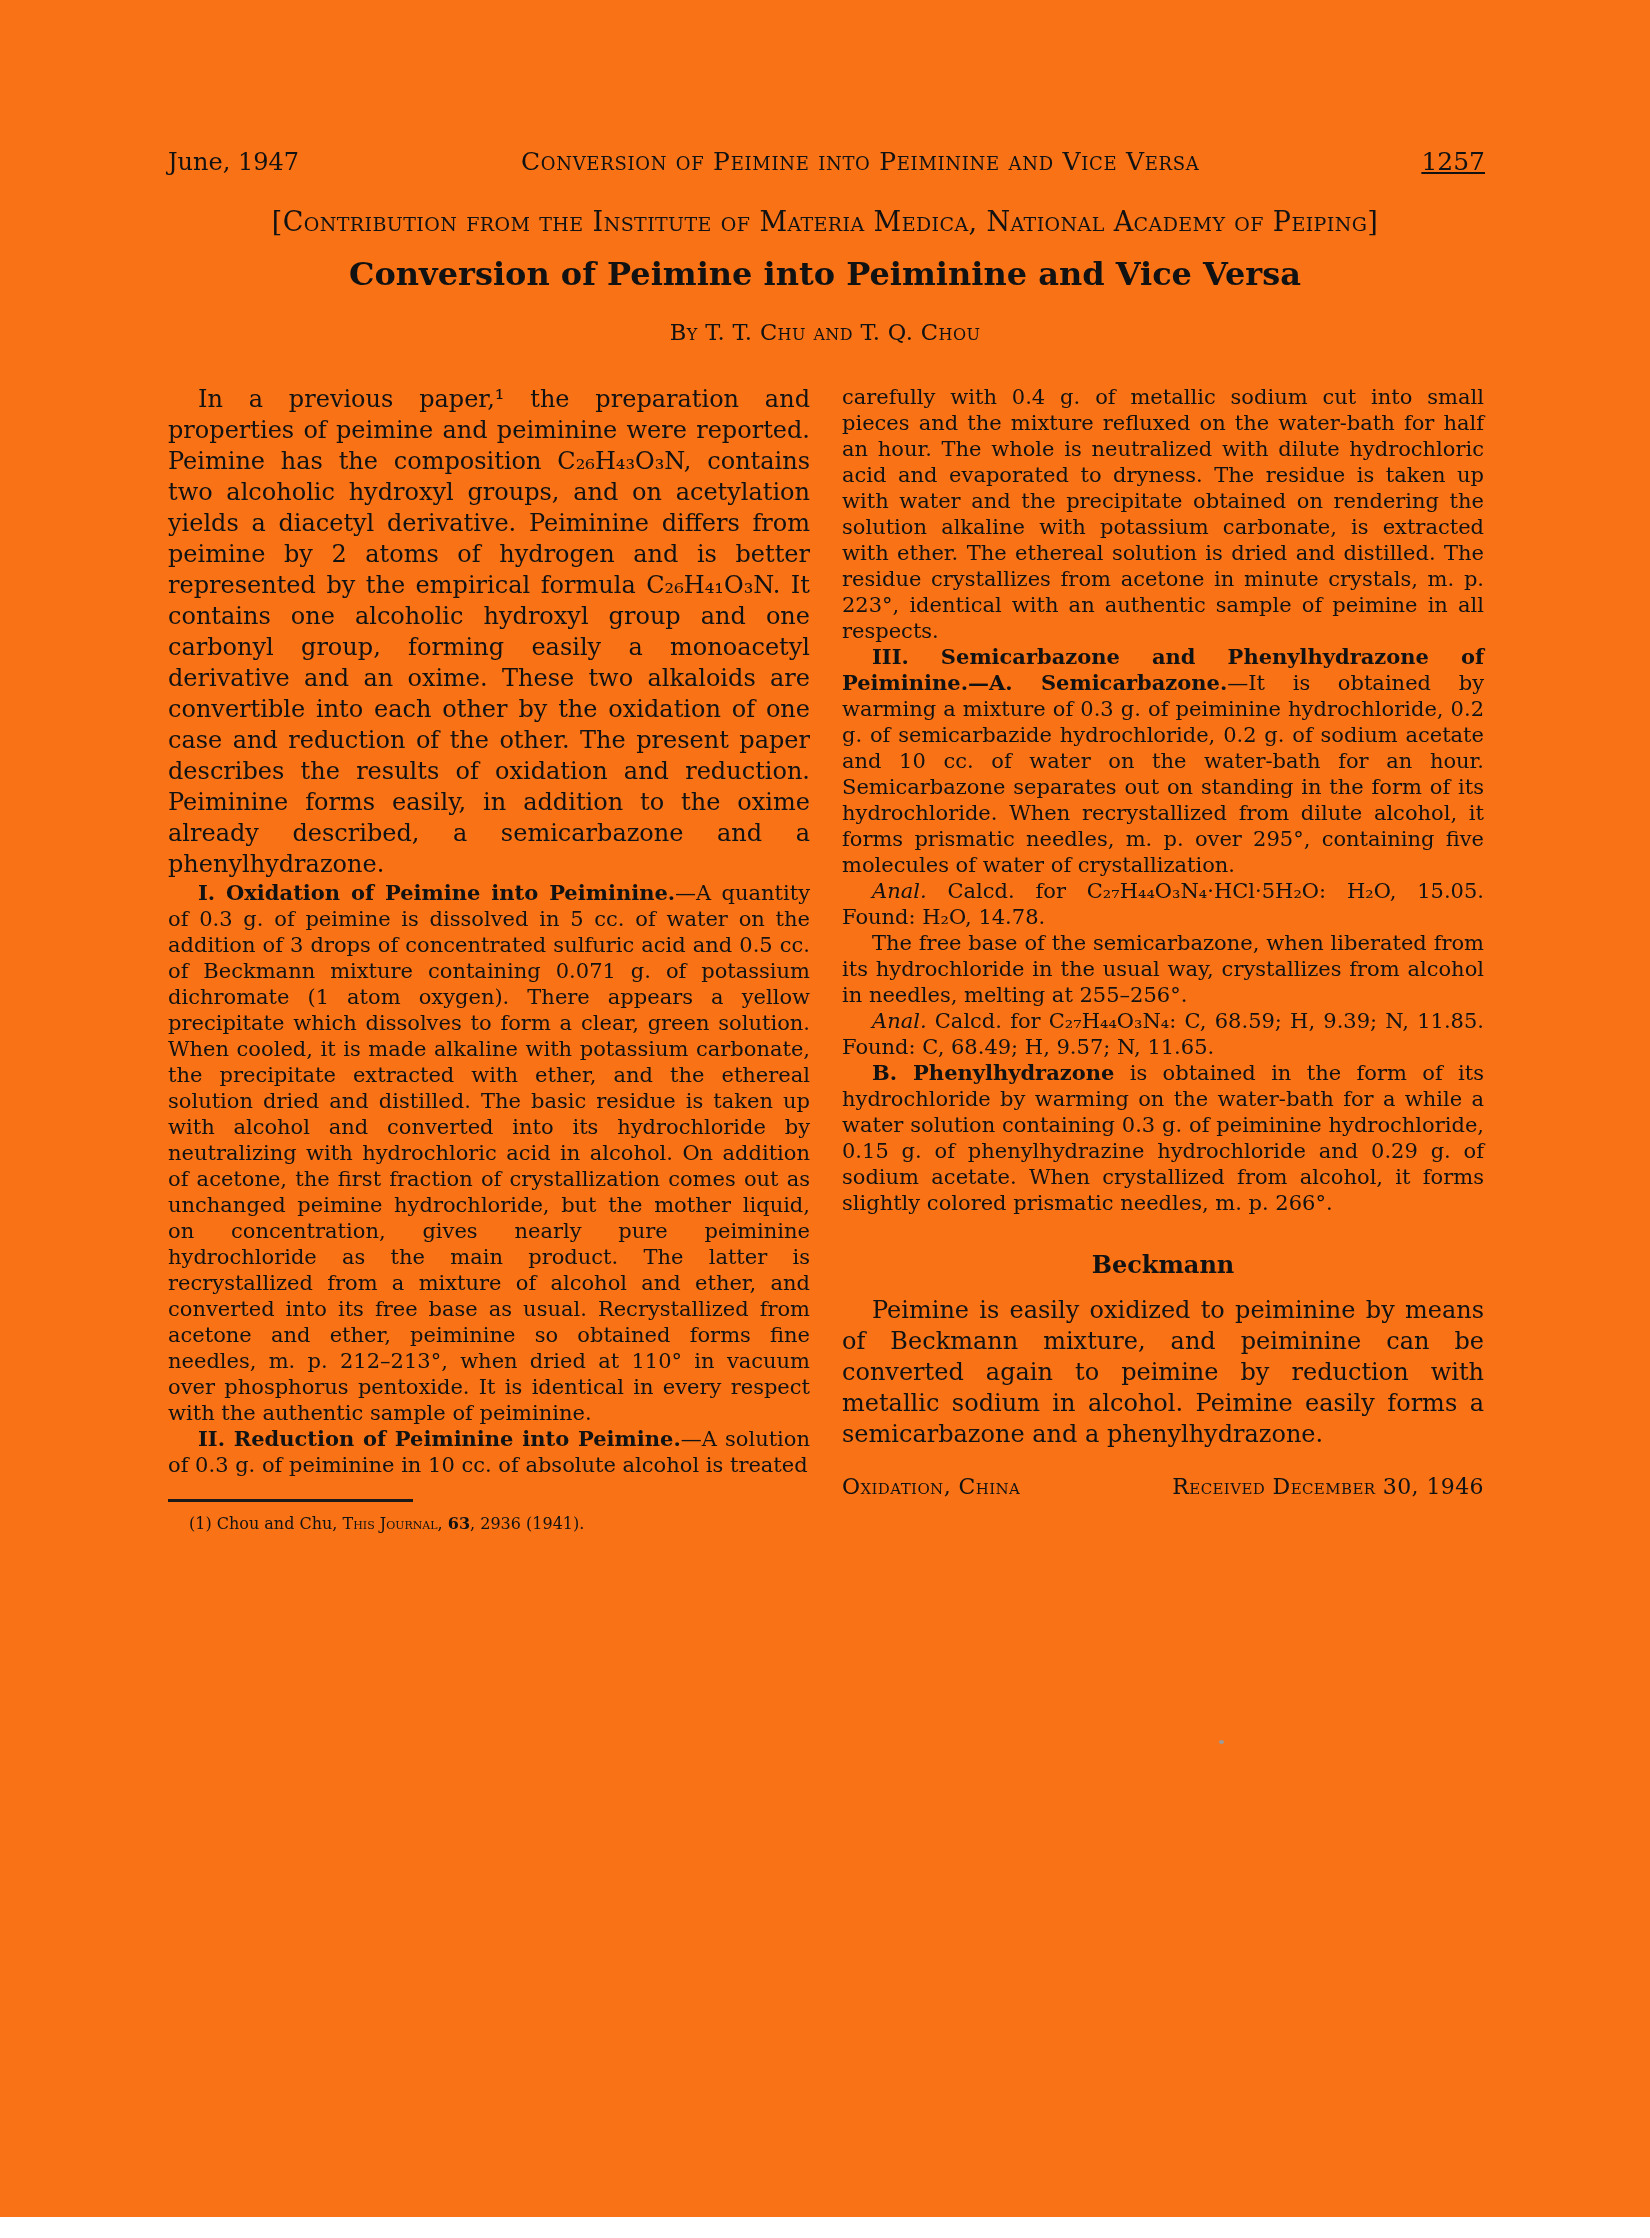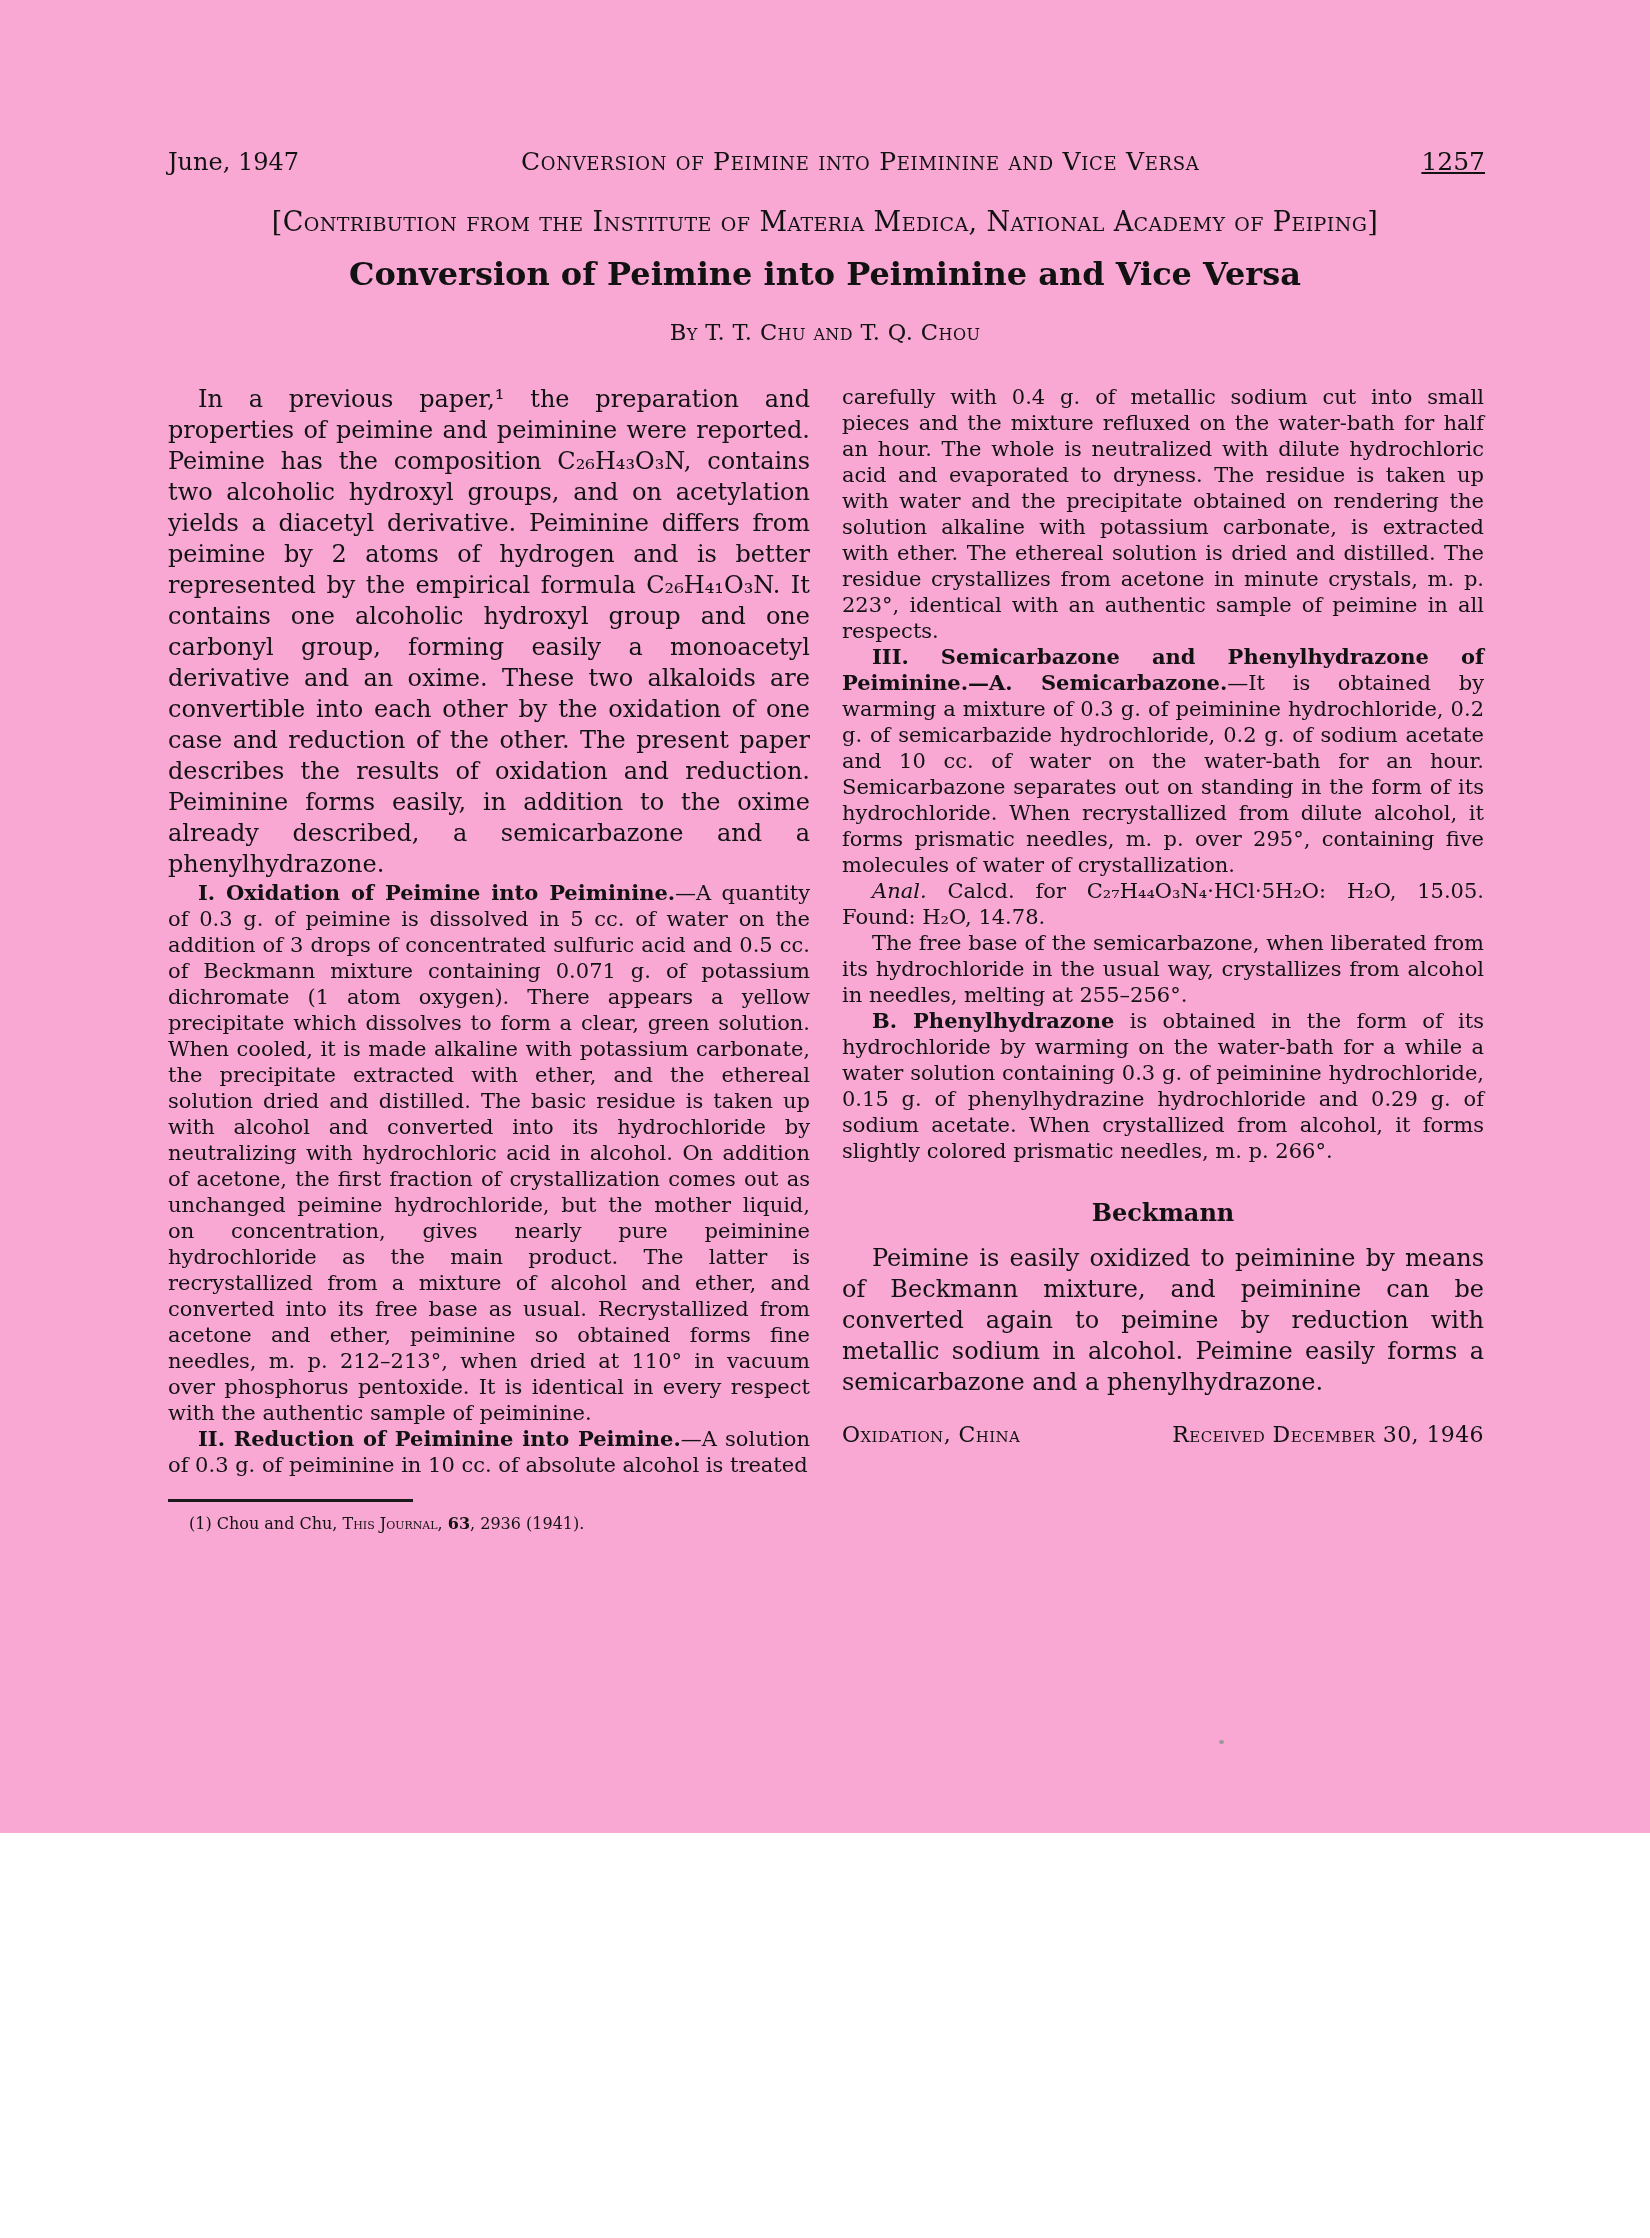--- a/index.html
+++ b/index.html
@@ -12,22 +12,22 @@
     width: 1650px;
     height: 2239px;
     font-family: "DejaVu Serif", "Liberation Serif", serif;
     color: #121212;
     position: relative;
     -webkit-font-smoothing: antialiased;
   }
   .page {
     position: relative;
     width: 1650px;
-    height: 1833px;
-    background: #f9a8d4;
+    height: 2217px;
+    background: #f97316;
     overflow: hidden;
   }
 
   
   .head-row {
     position: absolute;
     top: 147px;
     left: 168px;
     width: 1317px;
     display: flex;
@@ -194,20 +194,21 @@
 
     <div class="col">
       <p class="body-sm">carefully with 0.4 g. of metallic sodium cut into small pieces and the mixture refluxed on the water-bath for half an hour.  The whole is neutralized with dilute hydrochloric acid and evaporated to dryness.  The residue is taken up with water and the precipitate obtained on rendering the solution alkaline with potassium carbonate, is extracted with ether.  The ethereal solution is dried and distilled.  The residue crystallizes from acetone in minute crystals, m. p. 223°, identical with an authentic sample of peimine in all respects.</p>
 
       <p class="body-sm indent"><span class="lead-bold">III.  Semicarbazone and Phenylhydrazone of Peiminine.—A.  Semicarbazone.</span><span>—It is obtained by warming a mixture of 0.3 g. of peiminine hydrochloride, 0.2 g. of semicarbazide hydrochloride, 0.2 g. of sodium acetate and 10 cc. of water on the water-bath for an hour.  Semicarbazone separates out on standing in the form of its hydrochloride.  When recrystallized from dilute alcohol, it forms prismatic needles, m. p. over 295°, containing five molecules of water of crystallization.</span></p>
 
       <p class="body-sm indent"><span class="lead-ital">Anal.</span><span>  Calcd. for C₂₇H₄₄O₃N₄·HCl·5H₂O:  H₂O, 15.05. Found:  H₂O, 14.78.</span></p>
 
       <p class="body-sm indent">The free base of the semicarbazone, when liberated from its hydrochloride in the usual way, crystallizes from alcohol in needles, melting at 255–256°.</p>
 
+      <p class="body-sm indent"><span class="lead-ital">Anal.</span><span>  Calcd.  for  C₂₇H₄₄O₃N₄:  C, 68.59;  H, 9.39; N, 11.85.  Found:  C, 68.49;  H, 9.57;  N, 11.65.</span></p>
 
       <p class="body-sm indent"><span class="lead-bold">B.  Phenylhydrazone</span><span> is obtained in the form of its hydrochloride by warming on the water-bath for a while a water solution containing 0.3 g. of peiminine hydrochloride, 0.15 g. of phenylhydrazine hydrochloride and 0.29 g. of sodium acetate.  When crystallized from alcohol, it forms slightly colored prismatic needles, m. p. 266°.</span></p>
 
 
       <div class="summary-heading">Beckmann</div>
 
       <p class="body-lg indent">Peimine is easily oxidized to peiminine by means of Beckmann mixture, and peiminine can be converted again to peimine by reduction with metallic sodium in alcohol.  Peimine easily forms a semicarbazone and a phenylhydrazone.</p>
 
       <div class="footer-row">
         <span>Oxidation, China</span>

